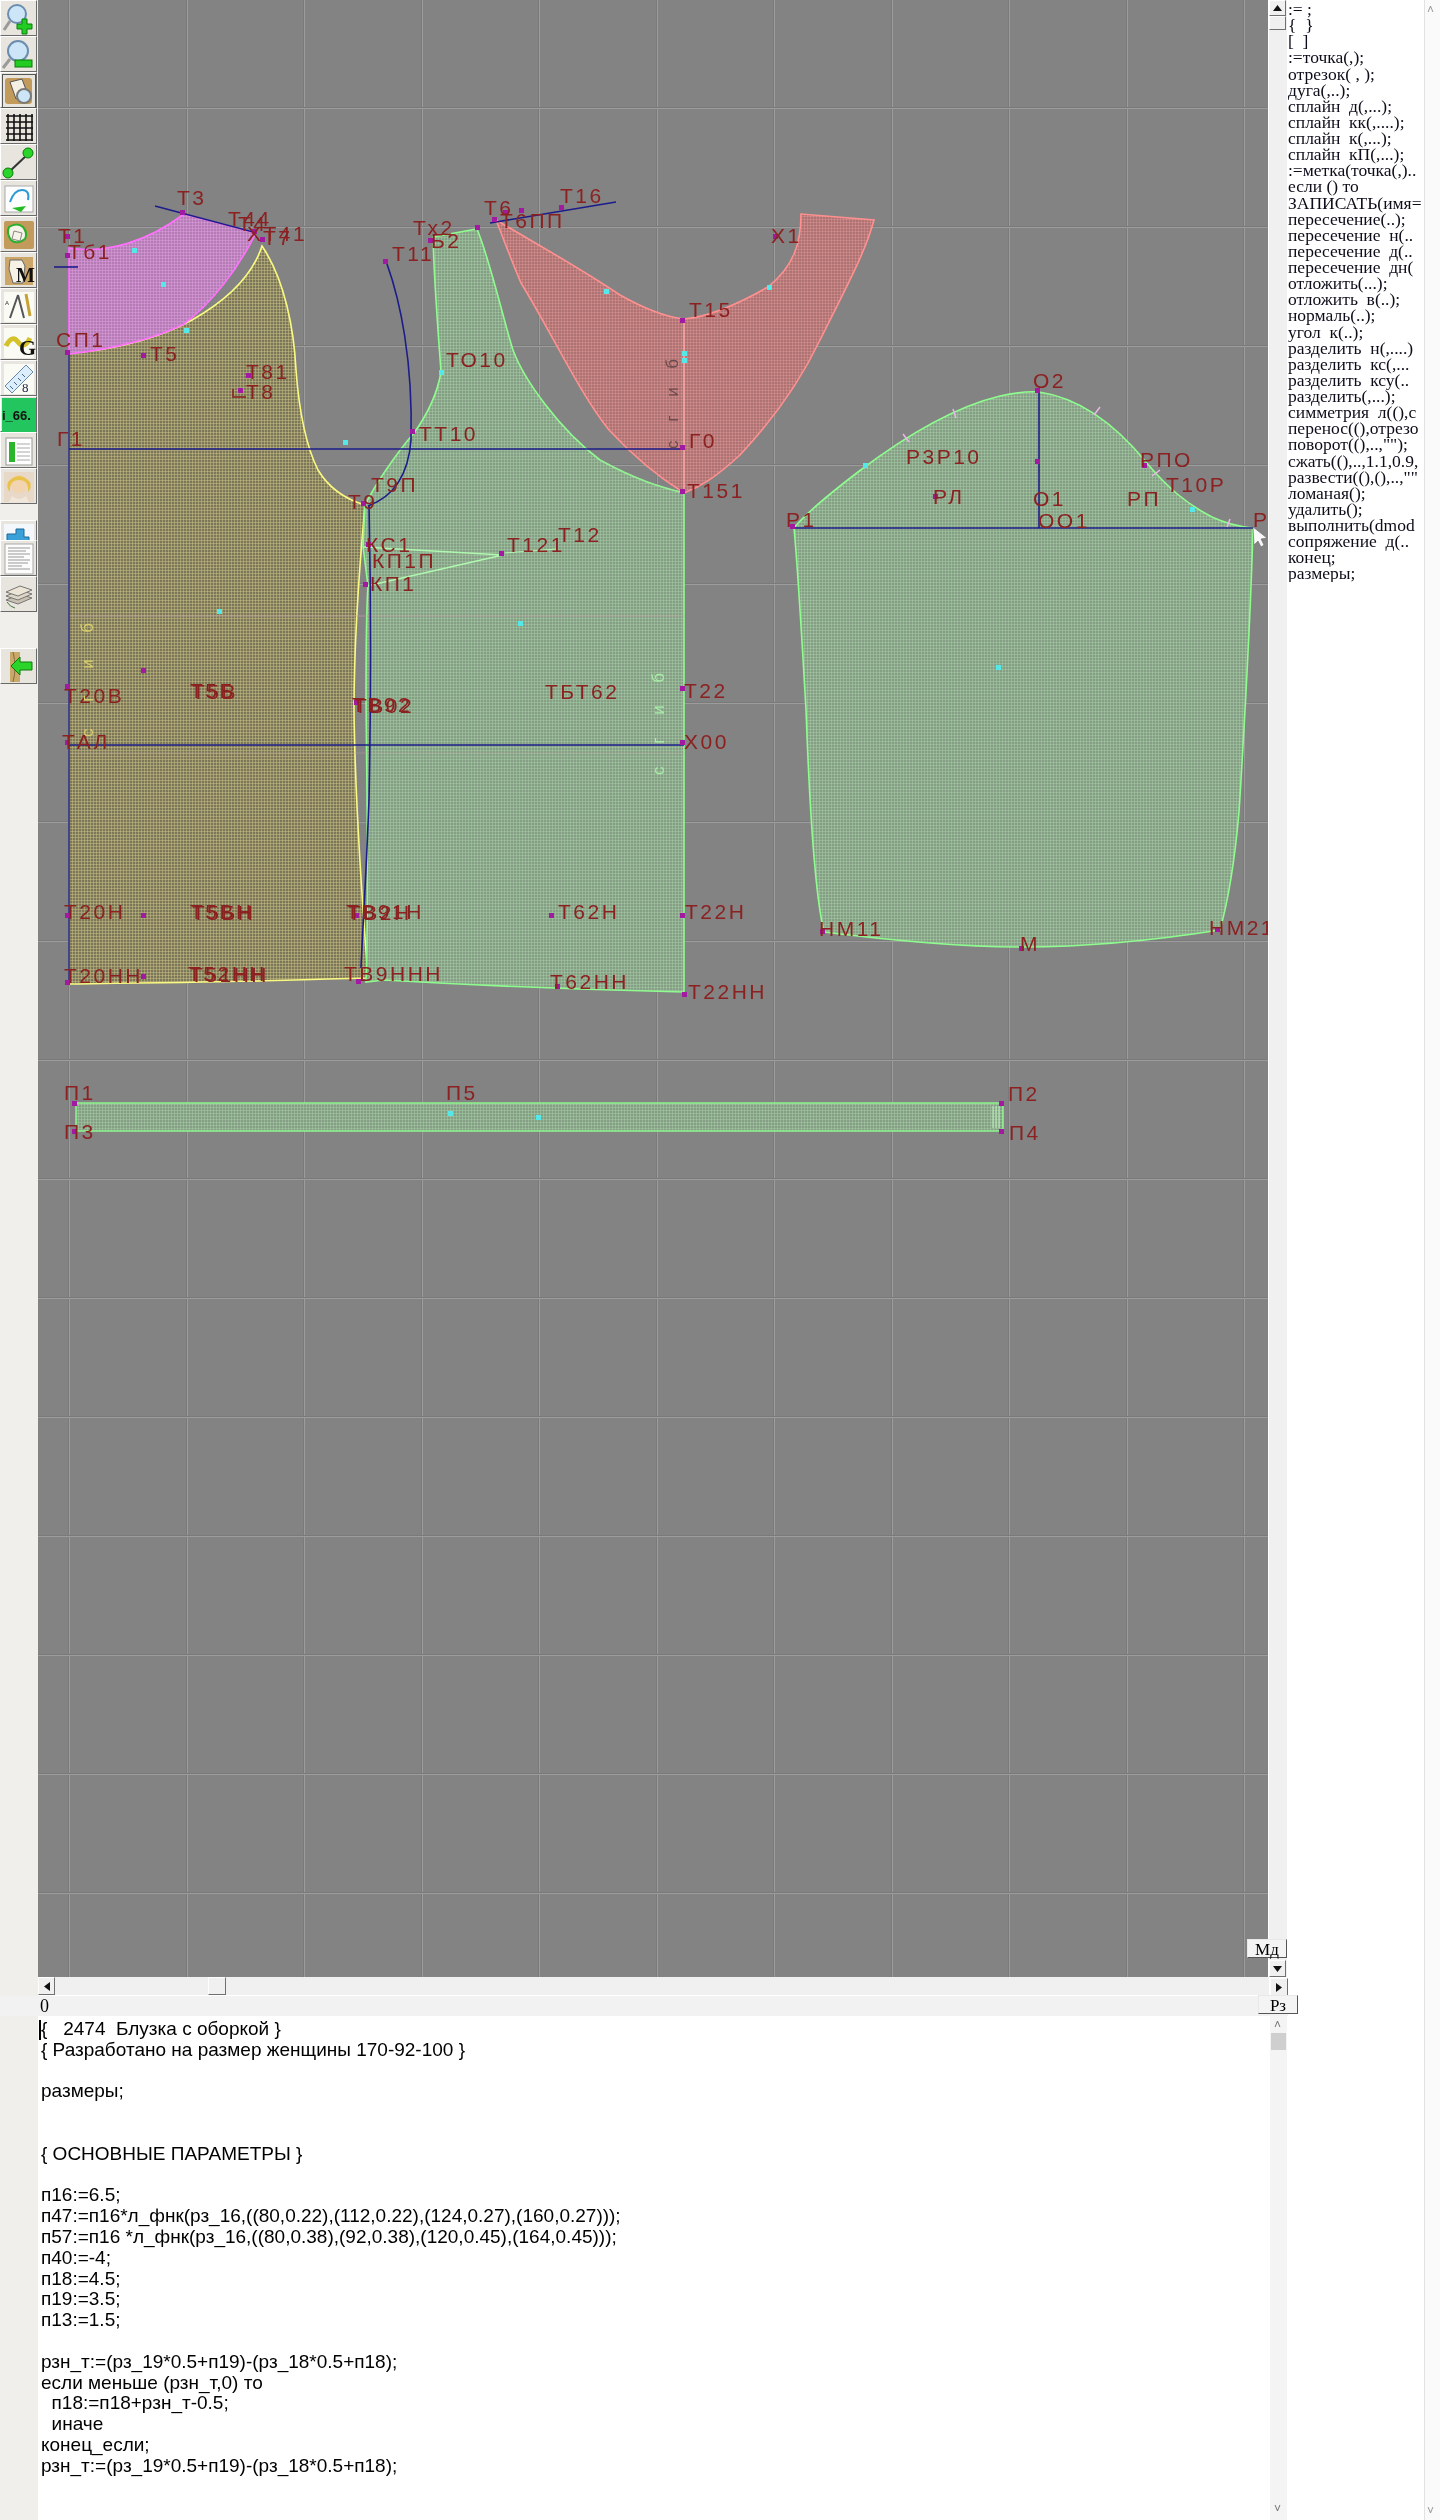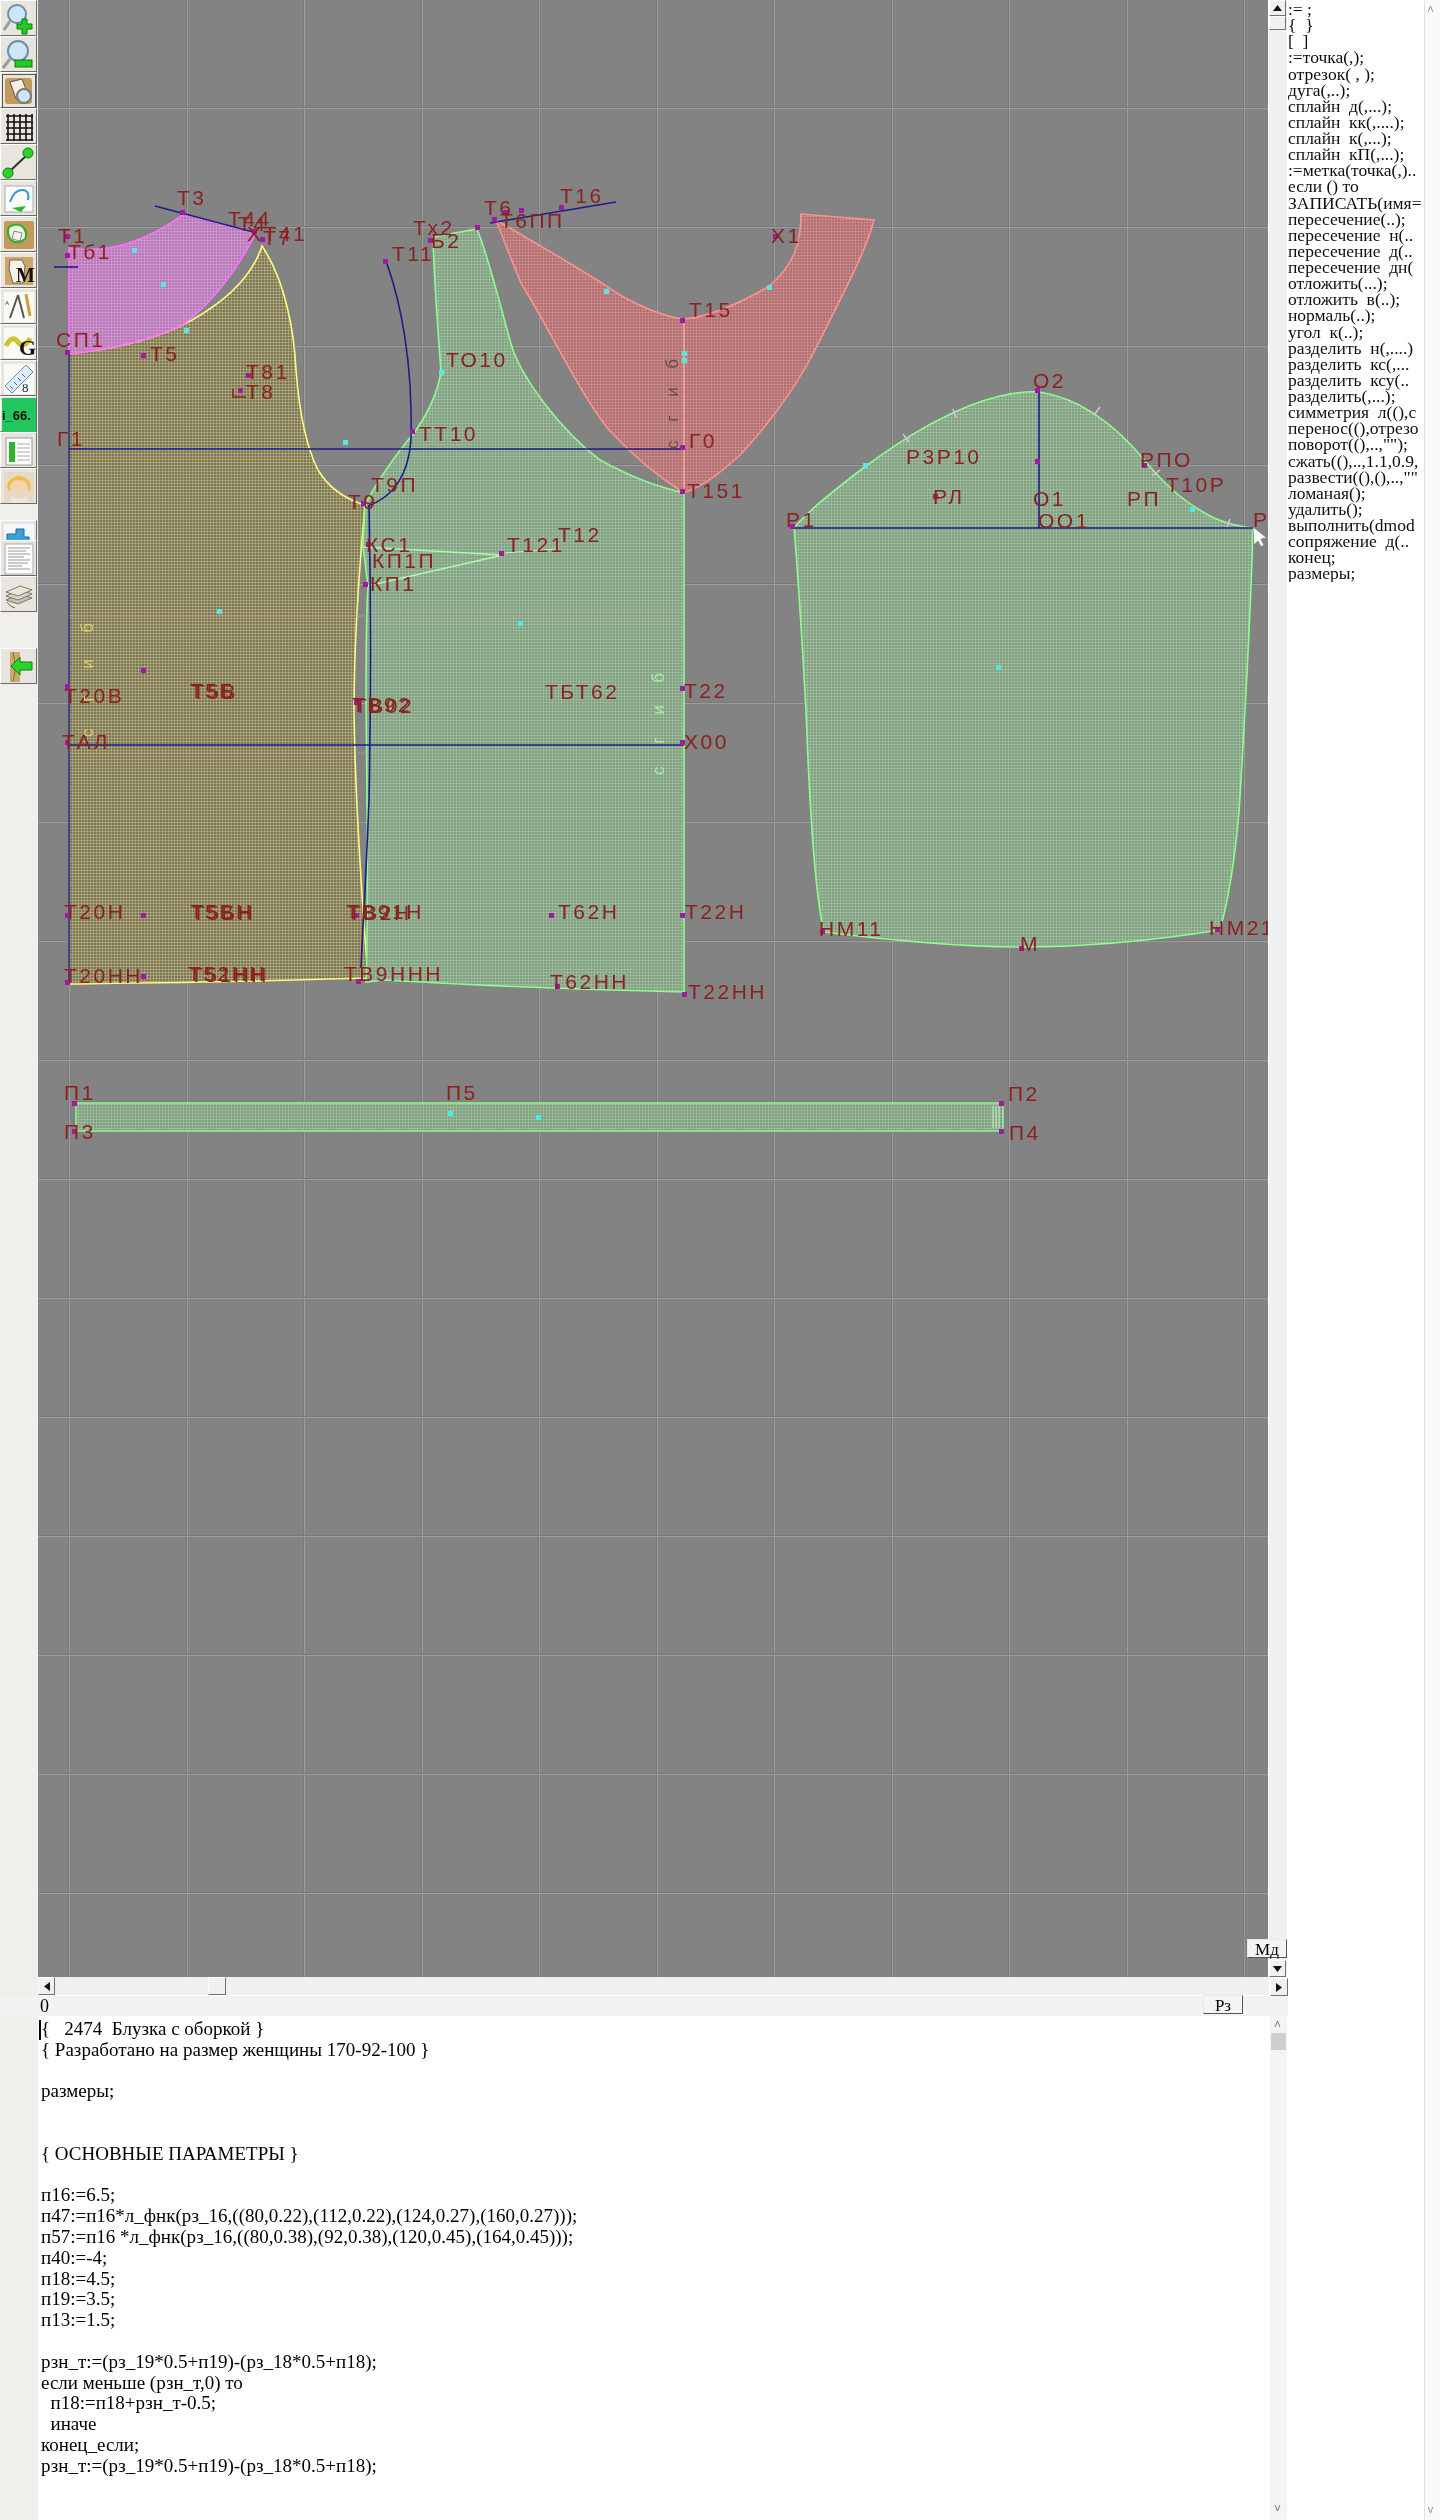--- a/index.html
+++ b/index.html
@@ -3,21 +3,21 @@
 <style>
 *{margin:0;padding:0;box-sizing:border-box}
 body{width:1440px;height:2520px;position:relative;overflow:hidden;background:#fff;font-family:"Liberation Sans",sans-serif}
 .tb{position:absolute;left:0;width:37px;height:36px;background:#e8e5de;border:1px solid;border-color:#fff #6a6a6a #6a6a6a #fff;padding:1px}
 .canvas{position:absolute;left:38px;top:0}
 .sb{position:absolute;background:#f0f0f0}
 .sbtn{position:absolute;background:#f0f0f0;border:1px solid;border-color:#fdfdfd #707070 #707070 #fdfdfd;display:flex;align-items:center;justify-content:center}
 .rpanel{position:absolute;left:1288px;top:0;width:136px;height:2520px;background:#fff}
 .rlist{position:absolute;left:0;top:1px;font-family:"Liberation Serif",serif;font-size:17.5px;line-height:16.12px;color:#0d0d1a;white-space:nowrap;overflow:hidden;width:136px}
 .editor{position:absolute;left:38px;top:2016px;width:1232px;height:504px;background:#fff}
-.edtext{position:absolute;left:3px;top:3px;font-family:Liberation Serif, serif;font-size:19px;line-height:20.8px;color:#000;white-space:nowrap}
+.edtext{position:absolute;left:3px;top:3px;font-family:Liberation Sans, sans-serif;font-size:19px;line-height:20.8px;color:#000;white-space:nowrap}
 .btn{position:absolute;background:#f4f4f4;border:1px solid;border-color:#e8e8e8 #555 #555 #e8e8e8;font-family:"Liberation Serif",serif;font-size:17px;text-align:center;color:#000}
 </style></head>
 <body>
 
 <div style="position:absolute;left:0;top:0;width:38px;height:2520px;background:#f0efec"></div>
 
 <div class="tb" style="top:0px"><svg width="34" height="34">
       <circle cx="15" cy="12" r="9" fill="#cde6f7" stroke="#6b8db0" stroke-width="2"></circle>
       <line x1="8" y1="19" x2="2" y2="28" stroke="#9a9a9a" stroke-width="3"></line>
       <path d="M20,17h5v5h5v5h-5v5h-5v-5h-5v-5h5z" fill="#22cc22" stroke="#0a7a0a"></path>
@@ -490,21 +490,21 @@
 <div style="position:absolute;left:1424px;top:0;width:16px;height:2520px;background:#fafafa;border-left:1px solid #e2e2e2"></div>
 
 <div style="position:absolute;left:1427px;top:3px;color:#9a9a9a;font-size:12px">˄</div>
 
 <div style="position:absolute;left:1427px;top:2504px;color:#9a9a9a;font-size:12px">˅</div>
 
 <div style="position:absolute;left:0;top:1996px;width:1288px;height:20px;background:#f2f2f2"></div>
 
 <div style="position:absolute;left:40px;top:1996px;font-family:'Liberation Serif',serif;font-size:18px;color:#000">0</div>
 
-<div class="btn" style="left:1203px;top:1995px;width:40px;height:19px">Рз</div>
+<div class="btn" style="left:1258px;top:1995px;width:40px;height:19px">Рз</div>
 
 <div class="btn" style="left:1247px;top:1939px;width:40px;height:19px">Мд</div>
 
 <div class="editor">
     <div class="edtext">{&nbsp;&nbsp; 2474&nbsp; Блузка с оборкой }<br>{ Разработано на размер женщины 170-92-100 }<br><br>размеры;<br><br><br>{ ОСНОВНЫЕ ПАРАМЕТРЫ }<br><br>п16:=6.5;<br>п47:=п16*л_фнк(рз_16,((80,0.22),(112,0.22),(124,0.27),(160,0.27)));<br>п57:=п16 *л_фнк(рз_16,((80,0.38),(92,0.38),(120,0.45),(164,0.45)));<br>п40:=-4;<br>п18:=4.5;<br>п19:=3.5;<br>п13:=1.5;<br><br>рзн_т:=(рз_19*0.5+п19)-(рз_18*0.5+п18);<br>если меньше (рзн_т,0) то<br>&nbsp;&nbsp;п18:=п18+рзн_т-0.5;<br>&nbsp;&nbsp;иначе<br>конец_если;<br>рзн_т:=(рз_19*0.5+п19)-(рз_18*0.5+п18);</div>
   </div>
 
 <div style="position:absolute;left:39px;top:2020px;width:1.5px;height:20px;background:#000"></div>
 
 <div class="sb" style="left:1270px;top:2016px;width:17px;height:504px;background:#f4f4f4"></div>

